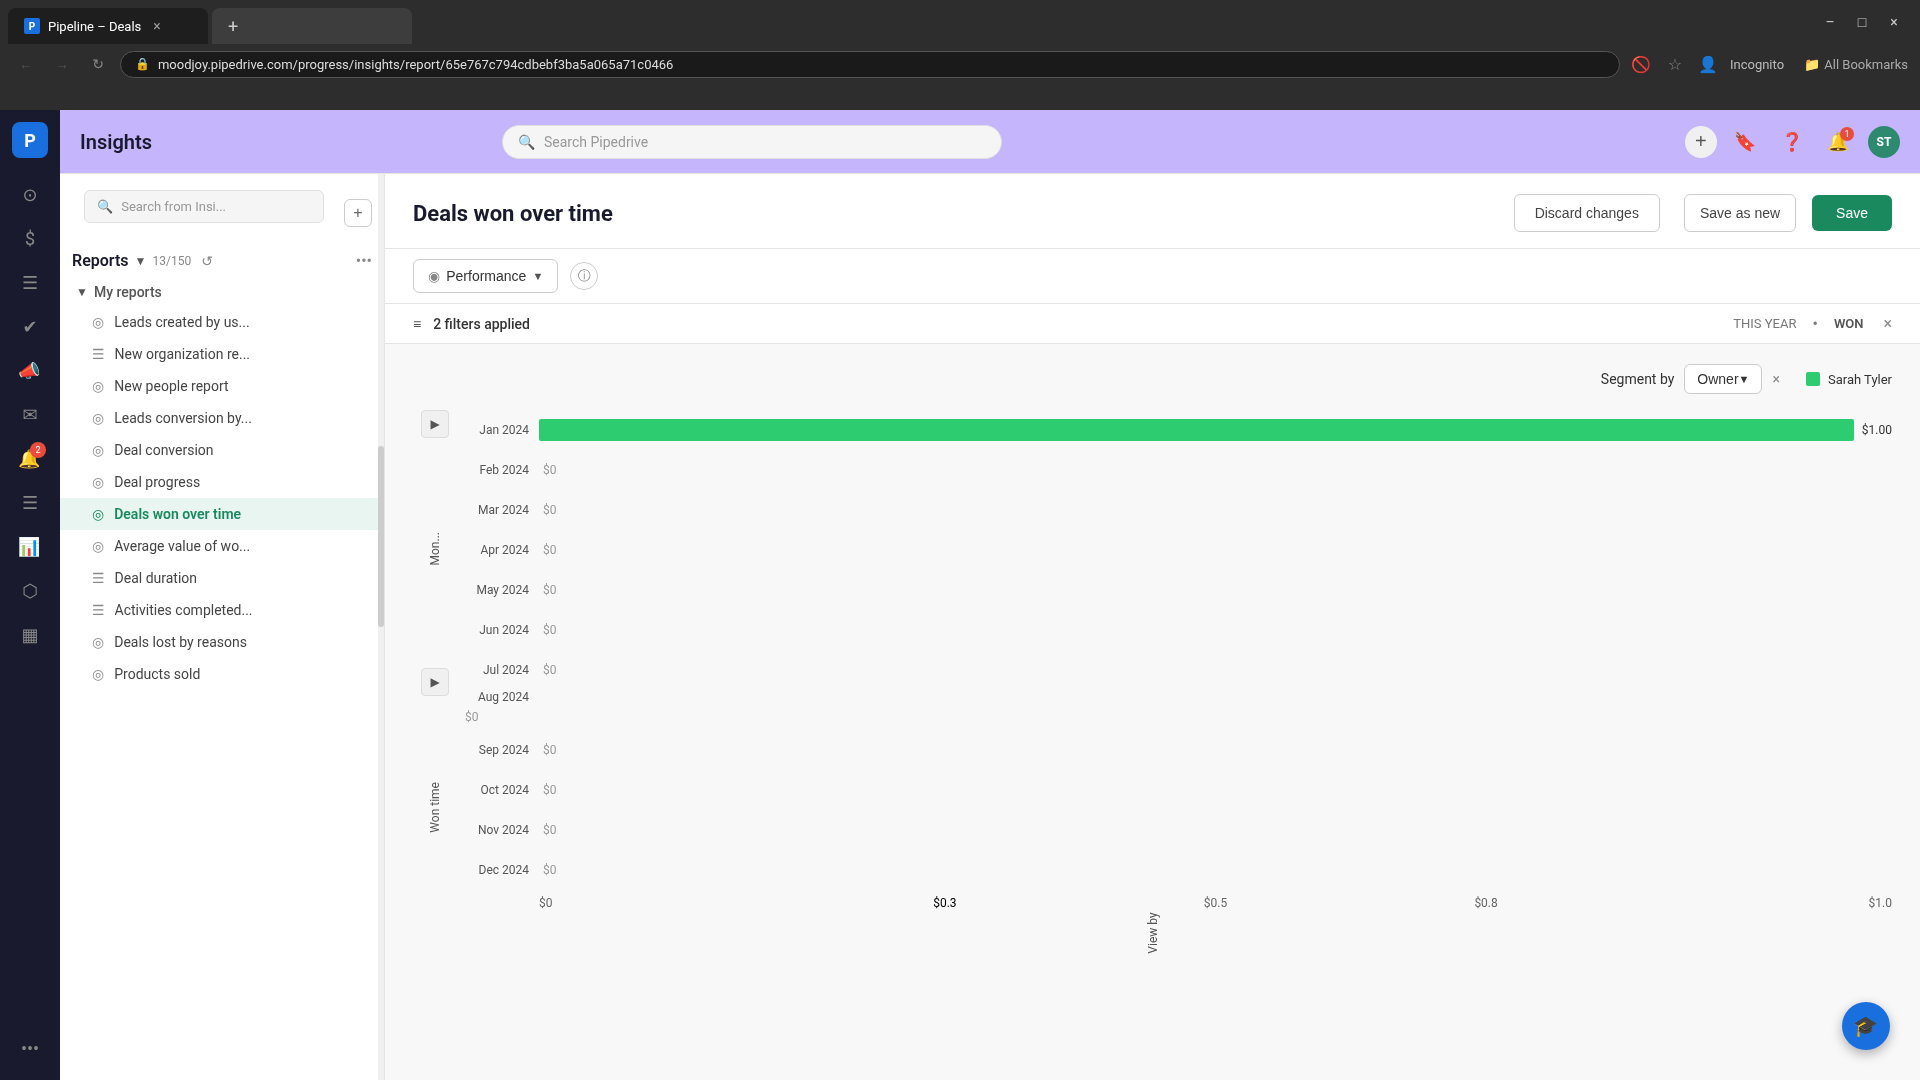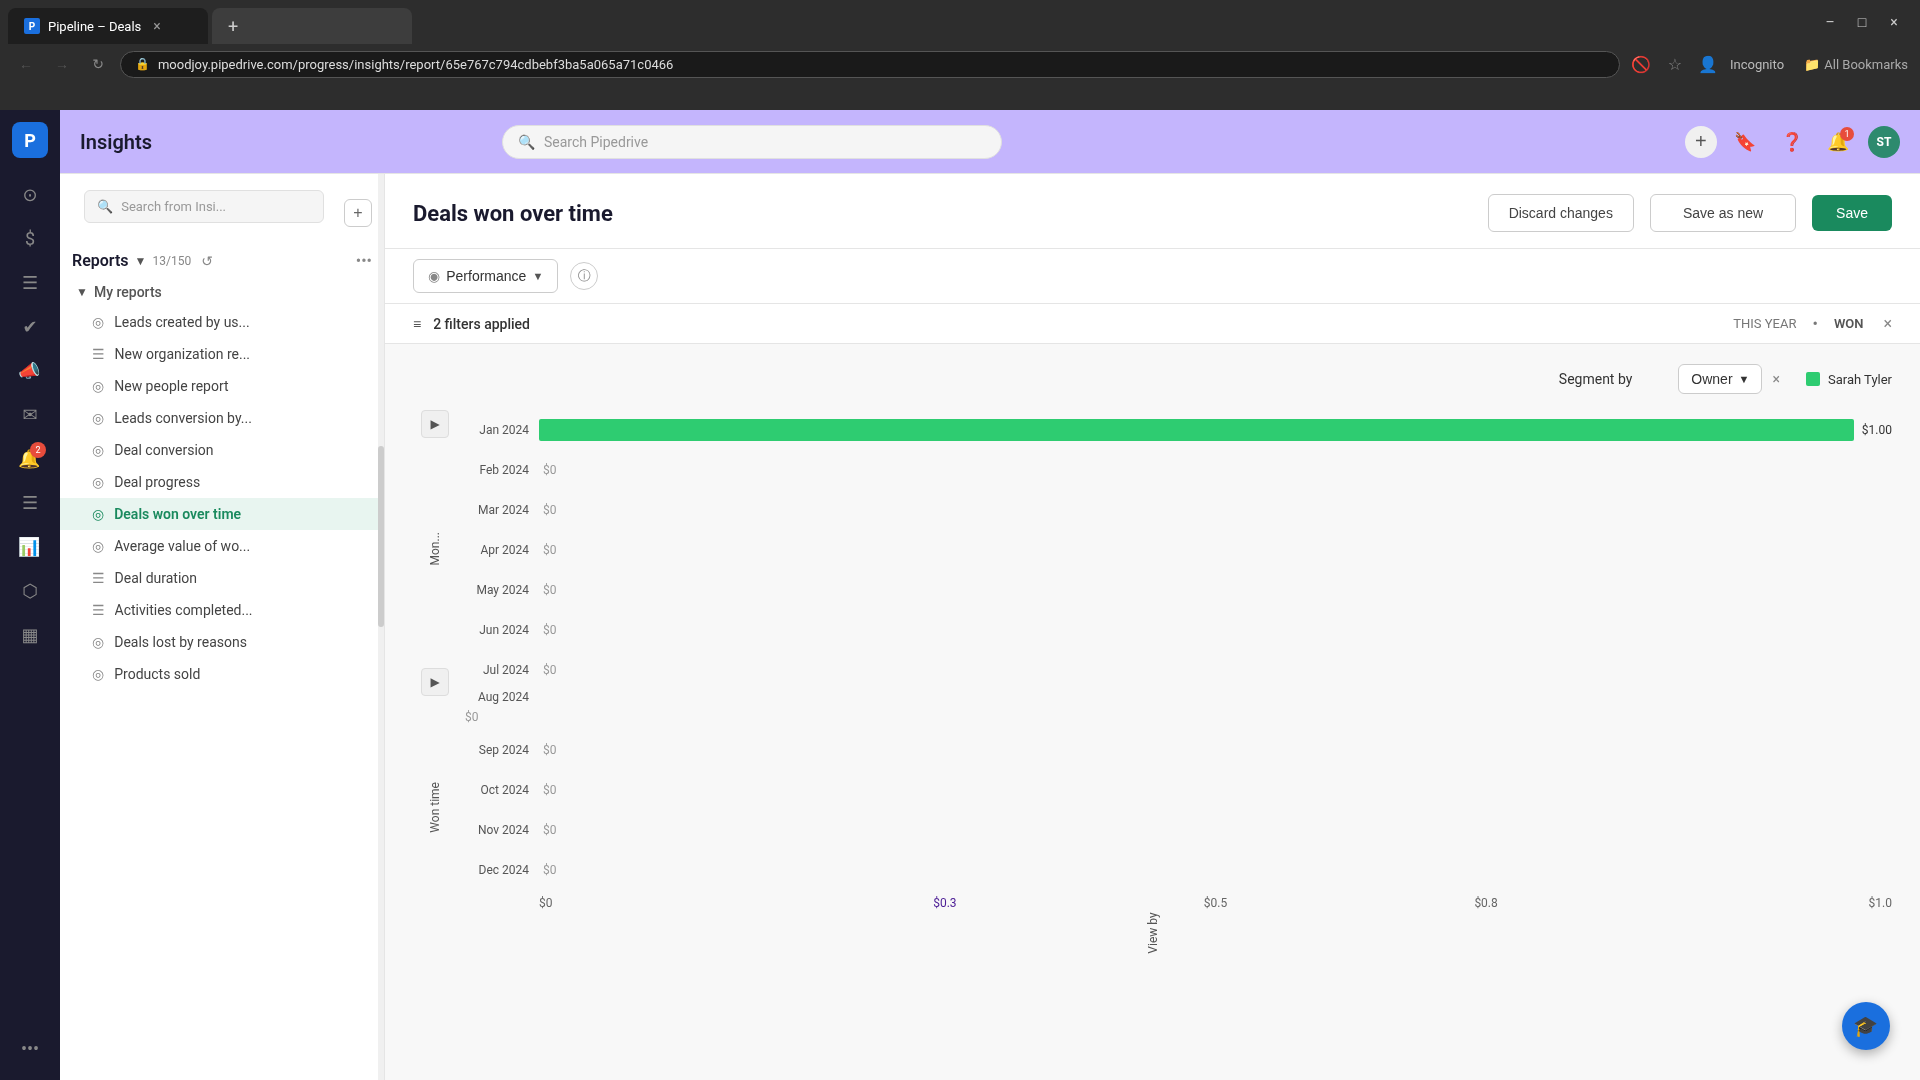--- a/index.html
+++ b/index.html
@@ -259,26 +259,26 @@
     .report-title { font-size: 22px; font-weight: 700; color: #1a1a2e; flex: 1; }
     .discard-btn {
       padding: 10px 20px;
       background: #ffffff;
       border: 1px solid #ccc;
       border-radius: 6px;
       font-size: 14px; color: #444;
       cursor: pointer; font-weight: 500;
     }
     .save-new-btn {
-      padding: 10px 32px;
+      padding: 10px 15px;
       background: #ffffff;
       border: 1px solid #ccc;
       border-radius: 6px;
       font-size: 14px; color: #444;
-      cursor: pointer; font-weight: 500;
+      cursor: pointer; font-weight: 500; margin-left: 8px;
     }
     .save-btn {
       padding: 10px 24px;
       background: #1a8a5e;
       border: none;
       border-radius: 6px;
       font-size: 14px; color: #ffffff;
       cursor: pointer; font-weight: 400;
     }
 
@@ -330,28 +330,27 @@
 
     .segment-row {
       display: flex;
       justify-content: flex-end;
       align-items: center;
       gap: 10px;
       margin-bottom: 16px;
     }
     .segment-label { font-size: 14px; color: #333; }
     .segment-btn {
-      display: flex; align-items: center; gap: 6px;
+      display: flex; align-items: center; 
       padding: 6px 12px;
       background: #ffffff;
       border: 1px solid #ccc;
       border-radius: 6px;
       font-size: 14px; color: #333;
       cursor: pointer;
-      margin-left: 36px;
     }
     .segment-close { color: #888; font-size: 14px; cursor: pointer; }
     .axis-btn {
       width: 28px; height: 28px;
       background: #f0f0f0;
       border: 1px solid #ddd;
       border-radius: 4px;
       display: flex; align-items: center; justify-content: center;
       cursor: pointer; color: #555; font-size: 12px;
     }
@@ -678,21 +677,21 @@
                   <div style="display: flex; align-items: center; height: 40px;">
                     <div style="width: 78px; font-size: 12px; color: rgb(85, 85, 85); text-align: right; padding-right: 10px; flex-shrink: 0;">Dec 2024</div>
                     <div style="flex: 1 1 0%; height: 22px; position: relative; display: flex; align-items: center;">
                       <span style="font-size: 12px; color: rgb(153, 153, 153); margin-left: 4px;">$0</span>
                     </div>
                   </div>
                 </div>
 
               <div style="display:flex;padding-left:78px;margin-top:6px;">
                 <div style="flex:1;text-align:left;font-size:12px;color:#666;">$0</div>
-                <div style="flex:1;text-align:center;font-size:12px;color:#4c1d95;">$0.3</div>
+                <div style="flex:1;text-align:center;font-size:12px;color:#000000;">$0.3</div>
                 <div style="flex:1;text-align:center;font-size:12px;color:#666;">$0.5</div>
                 <div style="flex:1;text-align:center;font-size:12px;color:#666;">$0.8</div>
                 <div style="flex:1;text-align:right;font-size:12px;color:#666;">$1.0</div>
               </div>
             </div>
           </div>
 
           <div style="display:flex;justify-content:center;margin-top:16px;">
             <span style="font-size:12px;color:#555;transform:rotate(-90deg);display:inline-block;">View by</span>
           </div>

